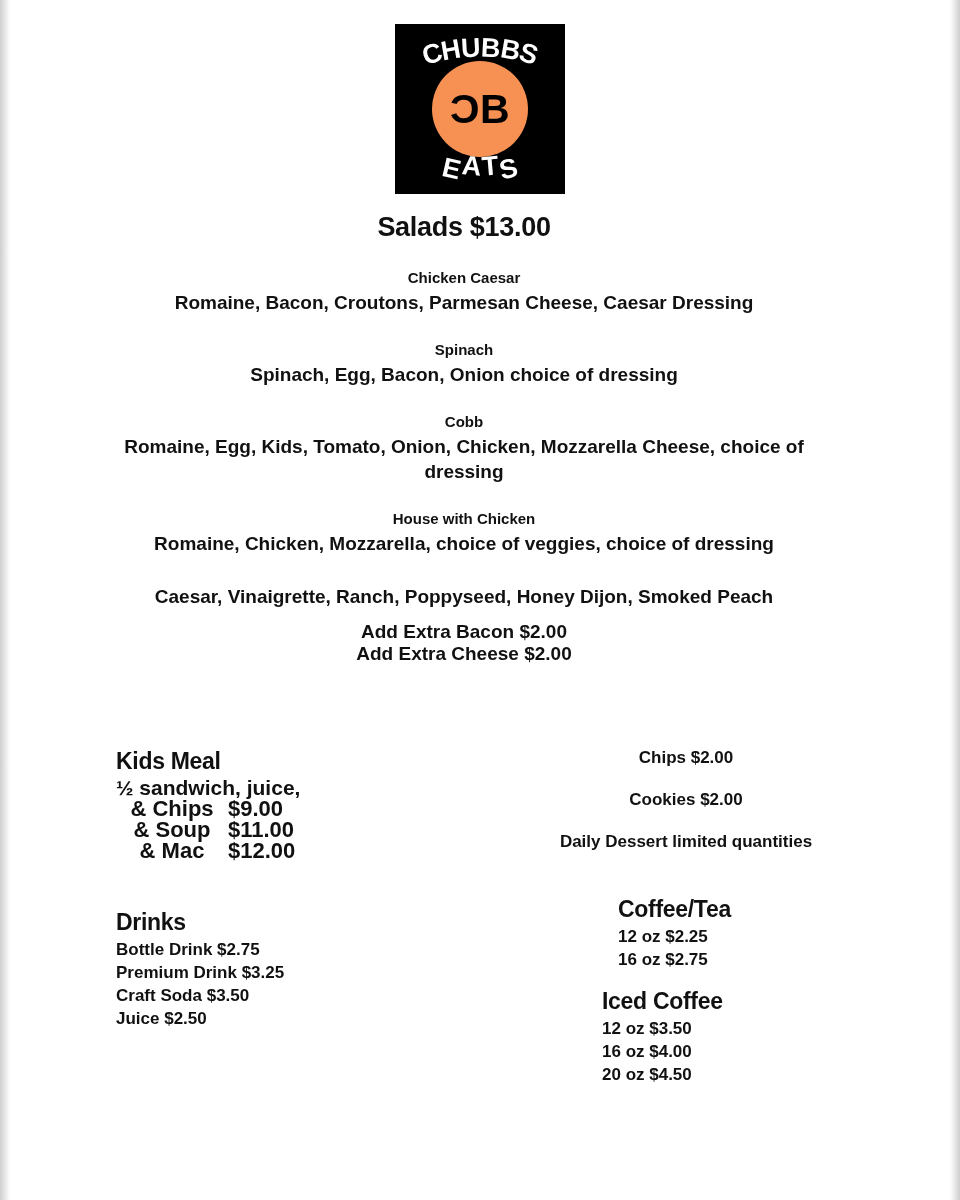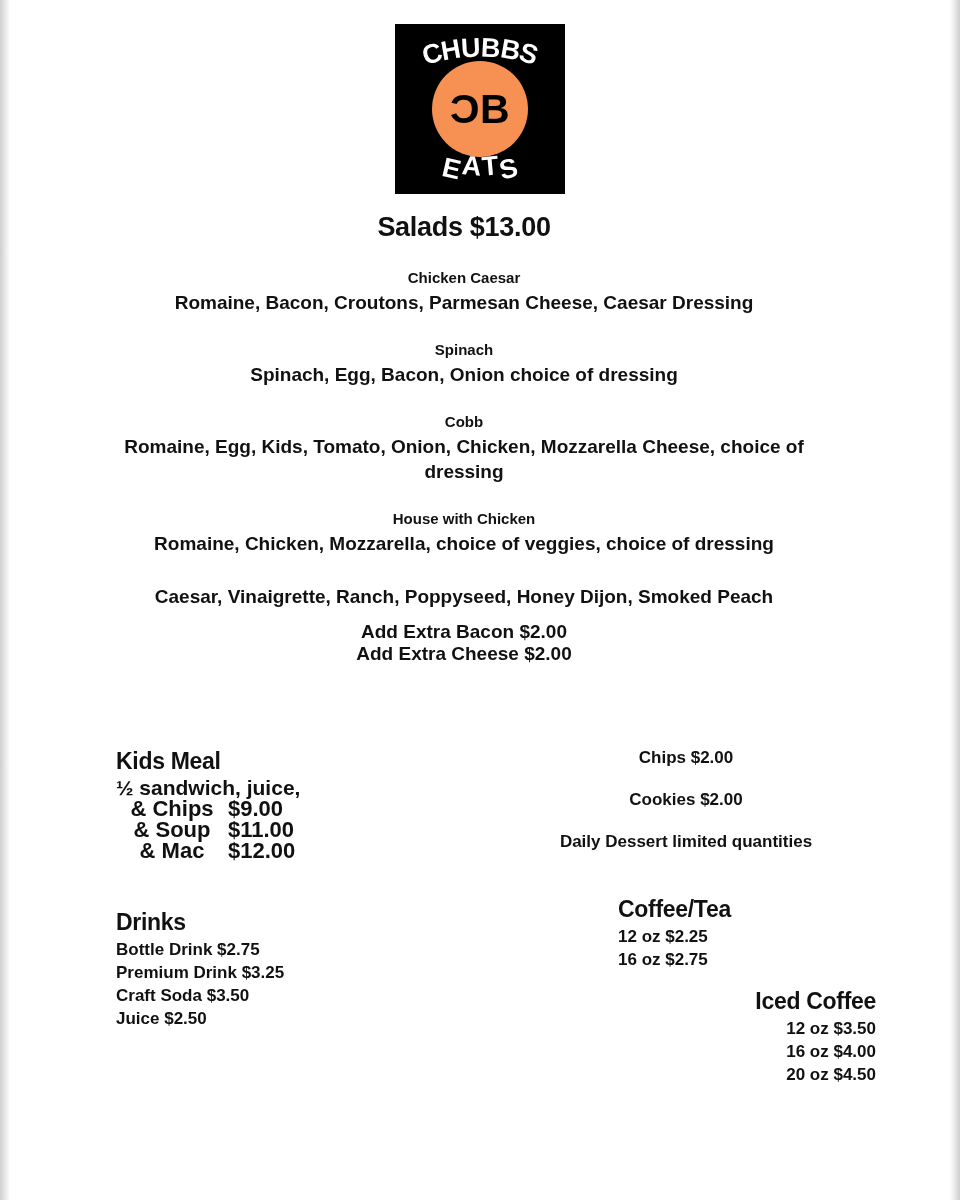--- a/index.html
+++ b/index.html
@@ -191,24 +191,23 @@
   .right-center .r-line:last-child { margin-bottom: 0; }
 
   .coffee-block {
     position: absolute;
     left: 112px;
     top: 148px;
     width: 250px;
   }
   .iced-block {
     position: absolute;
-    left: 120px;
+    left: 96px;
     top: 240px;
     width: 250px;
-    text-align: right;
   }
   .coffee-line {
     font-size: 17px;
     font-weight: bold;
     line-height: 23px;
   }
 </style>
 </head>
 <body>
 

